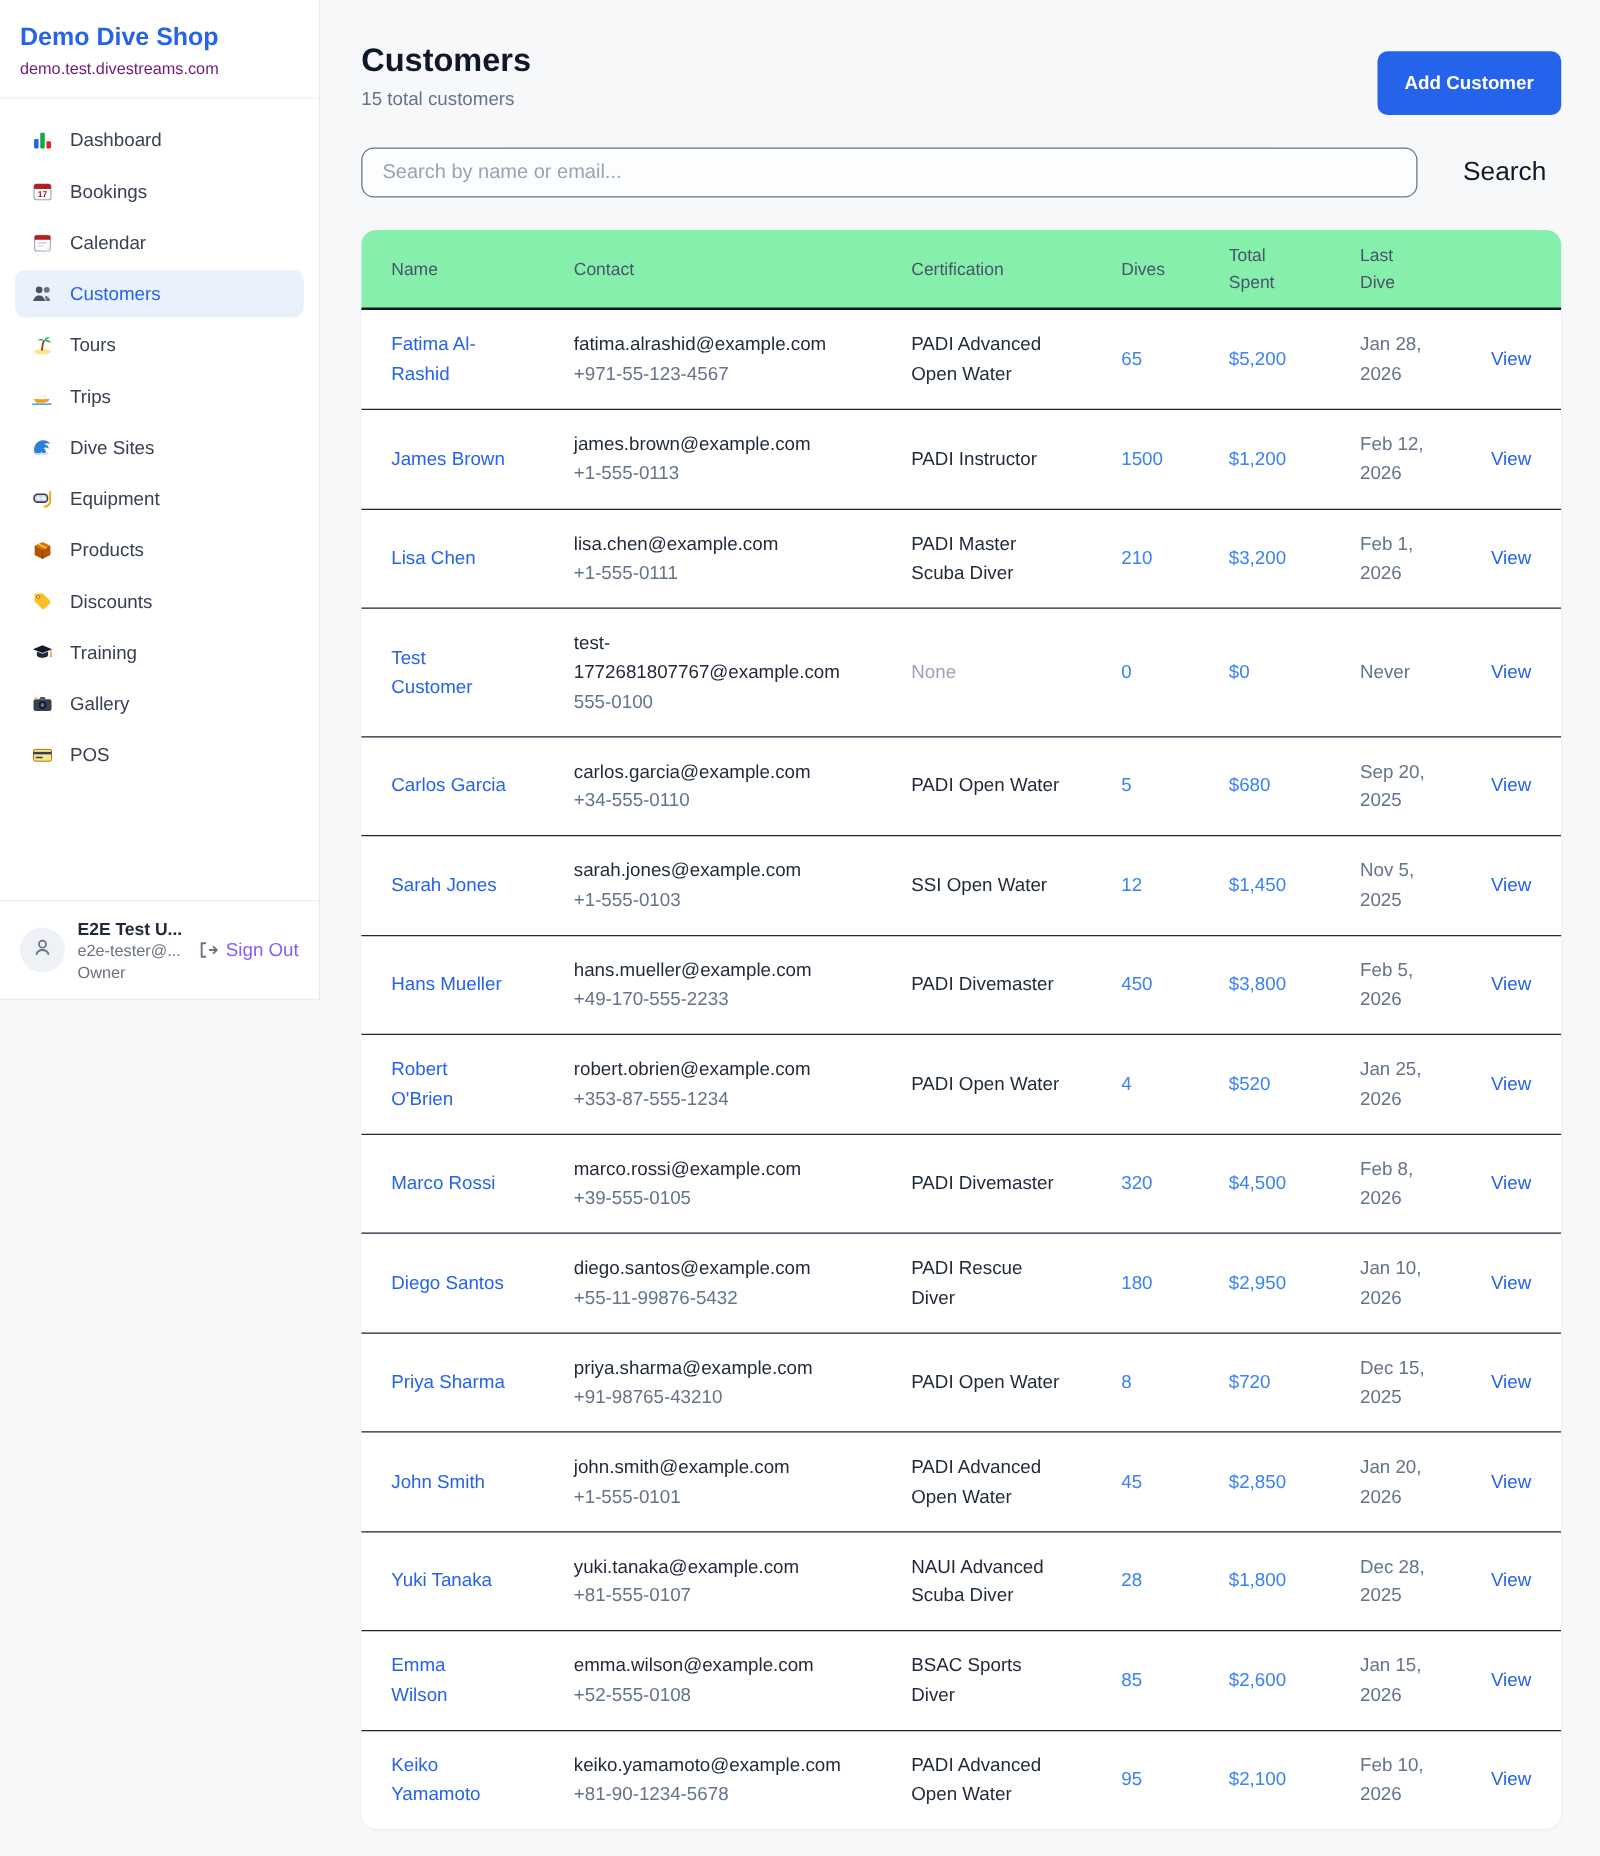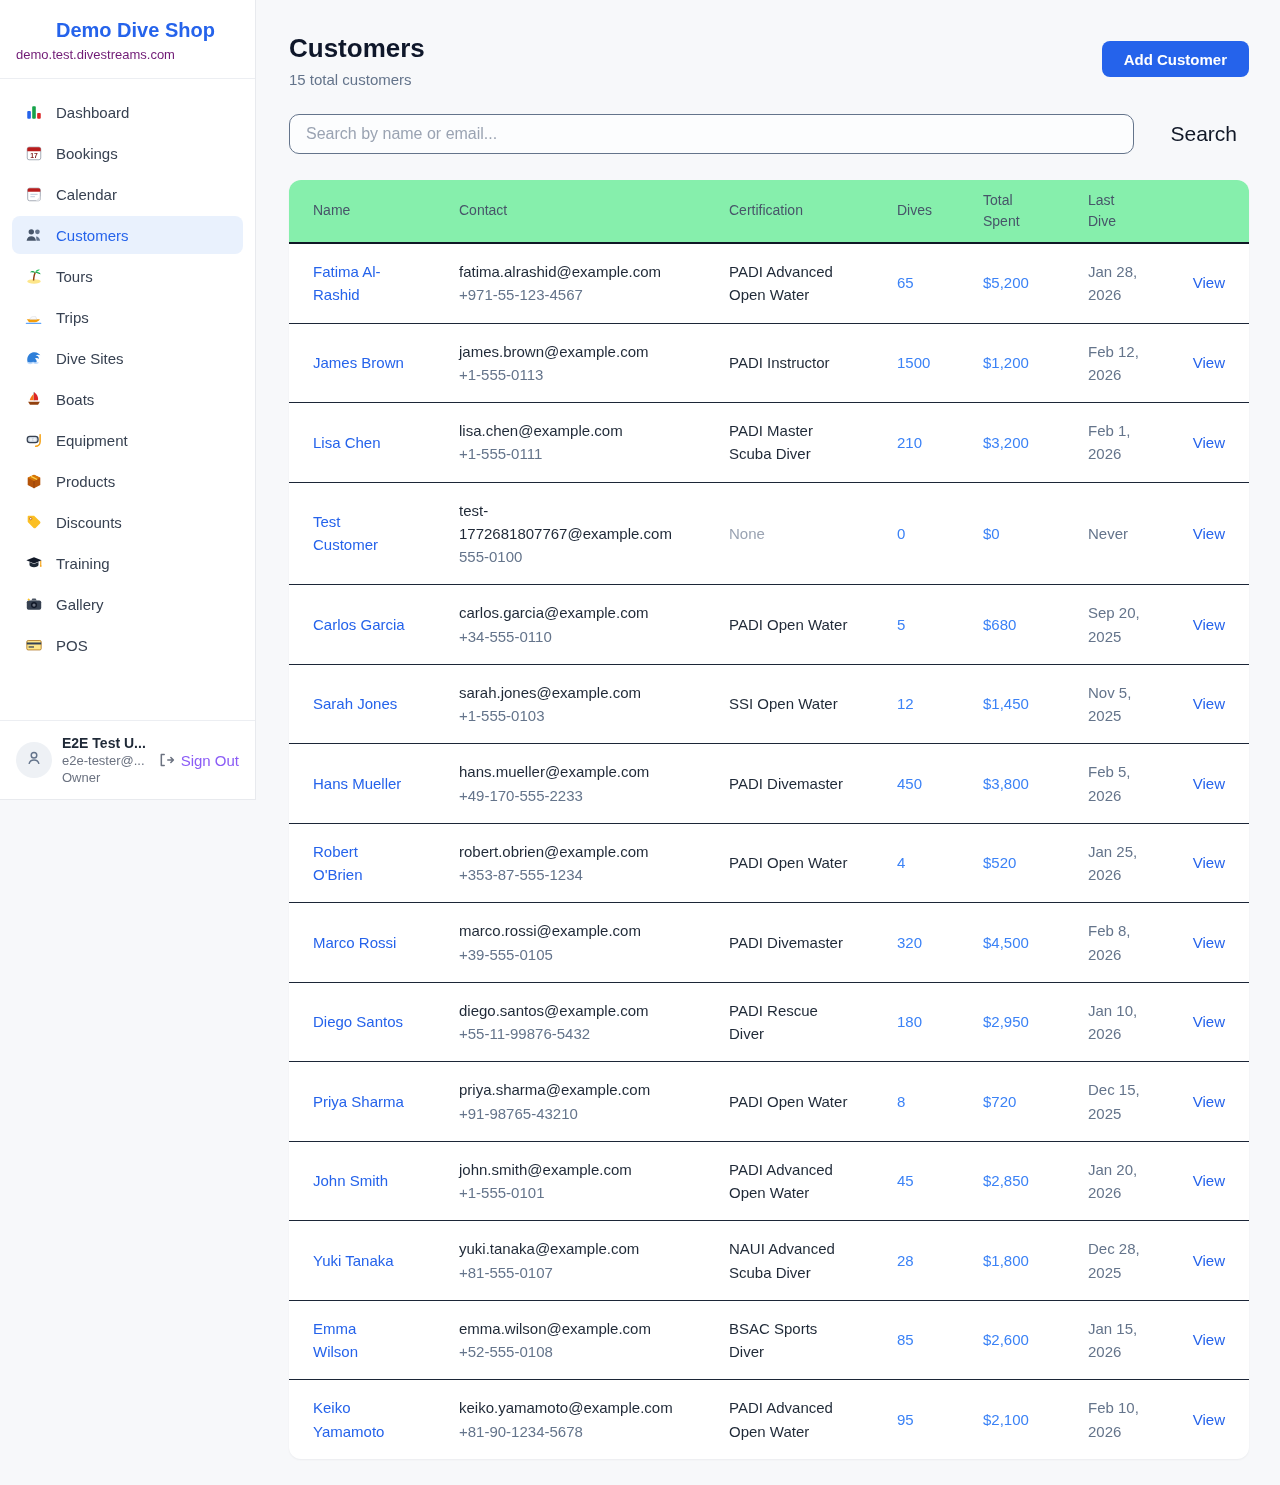--- a/index.html
+++ b/index.html
@@ -14,21 +14,21 @@
 
   
   .sidebar {
     width:256px; height:800px; flex:0 0 256px;
     background:#ffffff;
     border-right:1px solid #e8eaee;
     border-bottom:1px solid #e8eaee;
     display:flex; flex-direction:column;
   }
   .sidebar-header { padding:18px 16px 16px 16px; border-bottom:1px solid #eceef2; }
-  .shop-title { color:#2563eb; font-size:20px; font-weight:bold; line-height:1.2;margin-left:40px; }
+  .shop-title { color:#2563eb; font-size:20px; font-weight:bold; line-height:1.2; }
   .shop-domain { color:#701a75; font-size:13px; margin-top:5px; }
   .nav { flex:1; padding:14px 12px; overflow:hidden; }
   .nav-item {
     display:flex; align-items:center;
     padding:9px 12px; margin-bottom:3px;
     border-radius:8px; cursor:pointer;
     color:#374151; font-size:15px;
   }
   .nav-item.active { background:#e9f1fd; color:#2563eb; }
   .nav-icon { width:20px; height:20px; display:inline-flex; align-items:center; justify-content:center; }
@@ -57,21 +57,21 @@
   }
 
   
   .main { flex:1; padding:34px 31px 24px 33px; }
   .page-header { display:flex; align-items:flex-start; justify-content:space-between; }
   .page-title { font-size:26px; font-weight:bold; color:#0f172a; line-height:1.1; }
   .page-subtitle { font-size:15px; color:#64748b; margin-top:8px; }
   .btn-primary {
     background:#2563eb; color:#ffffff; border:none;
     font-size:15px; font-weight:bold; font-family:inherit;
-    padding:0 22px; height:36px; border-radius:8px; cursor:pointer; margin-top:7px;
+    padding:0 22px; height:51px; border-radius:8px; cursor:pointer; margin-top:7px;
   }
 
   .search-row { display:flex; align-items:center; margin-top:26px; }
   .search-input {
     flex:1; height:40px; border:1px solid #64748b; border-radius:10px;
     padding:0 16px; font-size:16px; font-family:inherit; color:#111827;
     background:#fcfdfe; outline:none;
   }
   .search-input::placeholder { color:#9aa3b2; }
   .btn-search {
@@ -187,31 +187,20 @@
     <span class="nav-label">Trips</span>
   </div>
         <div class="nav-item">
     <span class="nav-icon">
             <svg viewBox="0 0 20 20">
               <path d="M3 15c-1.5-4.5.5-9.5 5-11 4-1.3 7.5.5 9 3-1.8-1-4-1-5.2.3 2.4.2 3.7 1.7 3.7 3.7-1.4-1.2-3.2-1.4-4.6-.4 1.6.8 2.3 2.2 2 4.4z" fill="#2e7fd9"></path>
               <path d="M3 15c2 1.5 4.5 1.4 6-0.2 1.6 1.4 4 1.5 5.9.2" stroke="#bfdbfe" stroke-width="1.3" fill="none"></path>
             </svg>
           </span>
     <span class="nav-label">Dive Sites</span>
-  </div>
-        <div class="nav-item">
-    <span class="nav-icon">
-            <svg viewBox="0 0 20 20">
-              <path d="M10 2.5v9" stroke="#6b7280" stroke-width="1"></path>
-              <path d="M10 2.5c3.5 2 5 5.5 4.5 9H10z" fill="#dc2626"></path>
-              <path d="M9.6 4.5v7H5.2c.8-3 2.4-5.5 4.4-7z" fill="#f97316"></path>
-              <path d="M3.5 13h13l-2 3.5h-9z" fill="#92400e"></path>
-            </svg>
-          </span>
-    <span class="nav-label">Boats</span>
   </div>
         <div class="nav-item">
     <span class="nav-icon">
             <svg viewBox="0 0 20 20">
               <rect x="2.5" y="6" width="12" height="7" rx="3" fill="#cbd5e1" stroke="#374151" stroke-width="1.4"></rect>
               <circle cx="6.5" cy="9.5" r="1.7" fill="#eef2f7"></circle>
               <circle cx="10.8" cy="9.5" r="1.7" fill="#eef2f7"></circle>
               <path d="M16.8 4v8c0 2.8-2.2 5-5 5" stroke="#f59e0b" stroke-width="1.6" fill="none" stroke-linecap="round"></path>
             </svg>
           </span>

